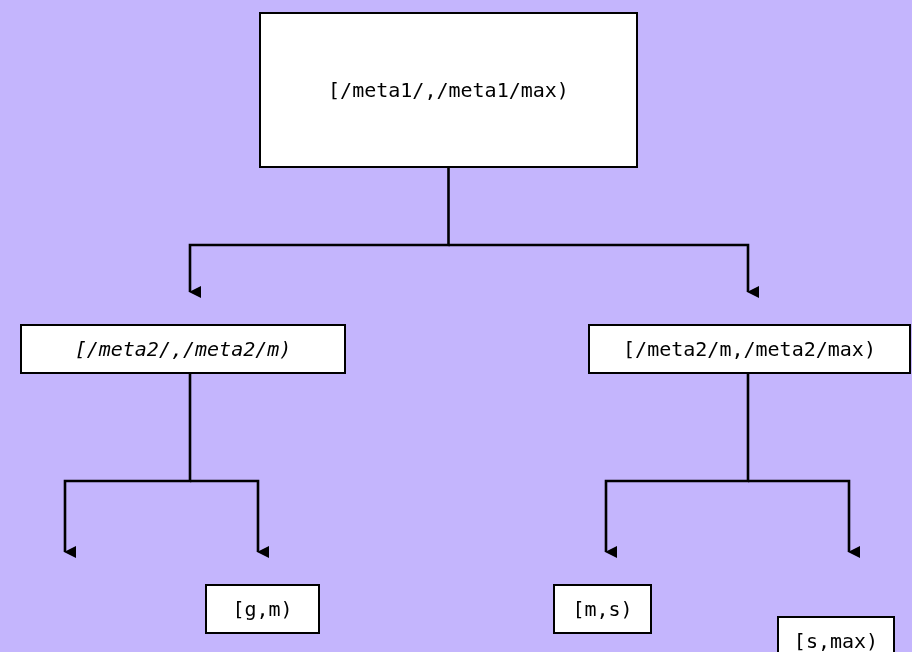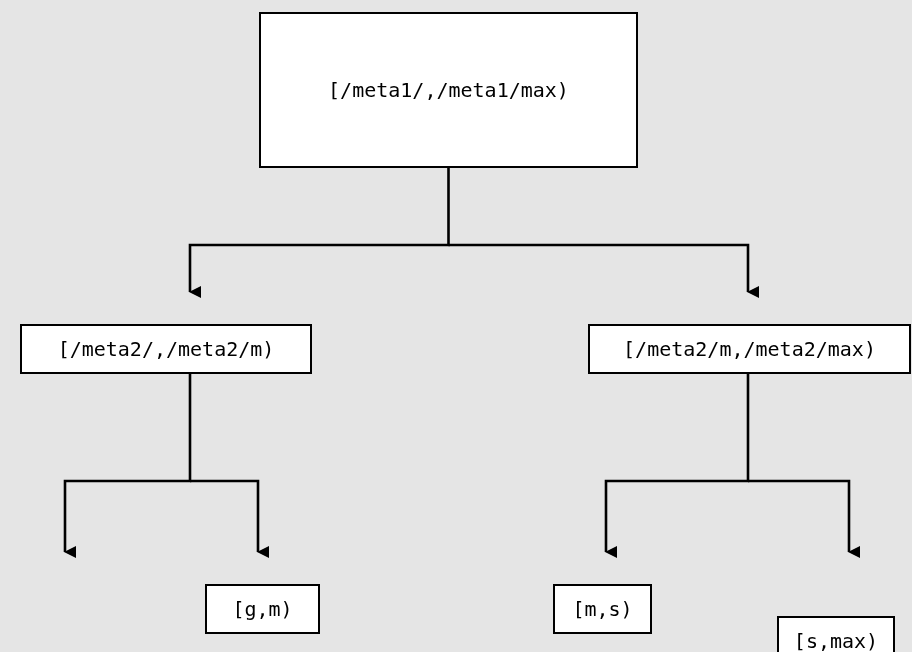--- a/index.html
+++ b/index.html
@@ -8,21 +8,21 @@
     padding: 0;
     background: #ffffff;
   }
   body {
     font-family: "DejaVu Sans Mono", "Liberation Mono", monospace;
   }
   #diagram-root {
     position: relative;
     width: 912px;
     height: 652px;
-    background: #e5e5e5;
+    background: #c4b5fd;
     overflow: hidden;
   }
   #connector-layer {
     position: absolute;
     left: 0;
     top: 0;
     width: 912px;
     height: 652px;
   }
   .node-box {
@@ -47,22 +47,23 @@
   #node-root {
     left: 259px;
     top: 12px;
     width: 379px;
     height: 156px;
   }
   
   #node-meta2-low {
     left: 20px;
     top: 324px;
-    width: 292px;
+    width: 326px;
     height: 50px;
+    font-style: italic;
   }
   #node-meta2-high {
     left: 580px;
     top: 324px;
     width: 323px;
     height: 50px;
     margin-left: 8px;
   }
   
   #node-leaf-ag {

